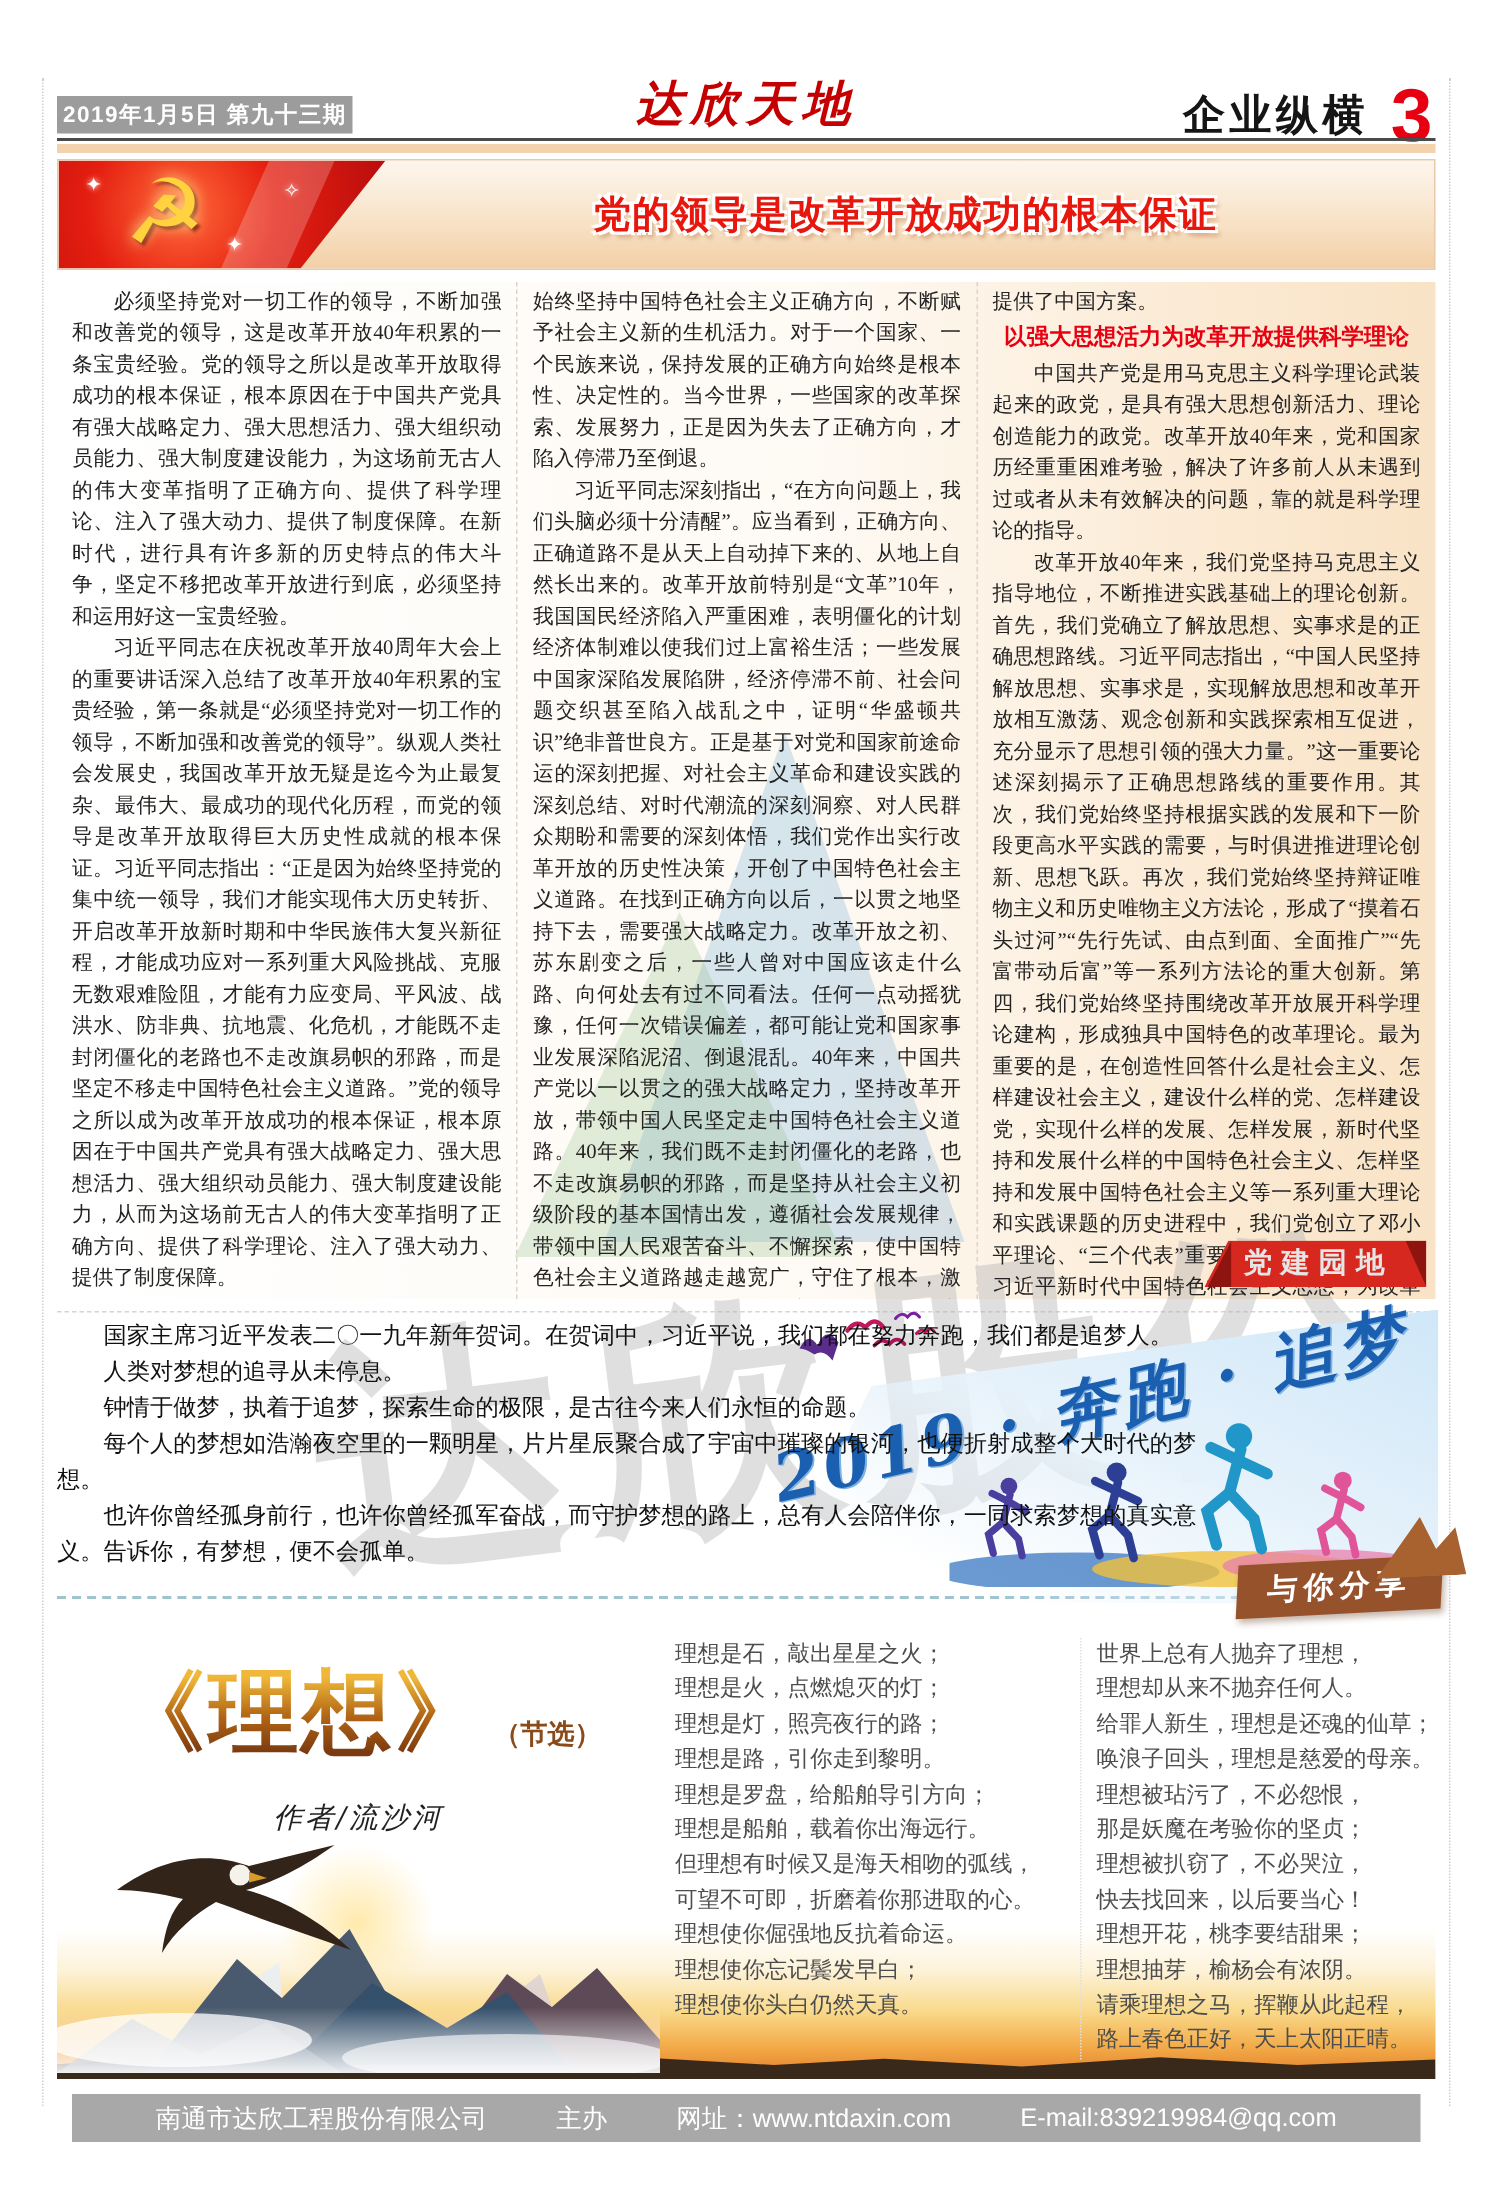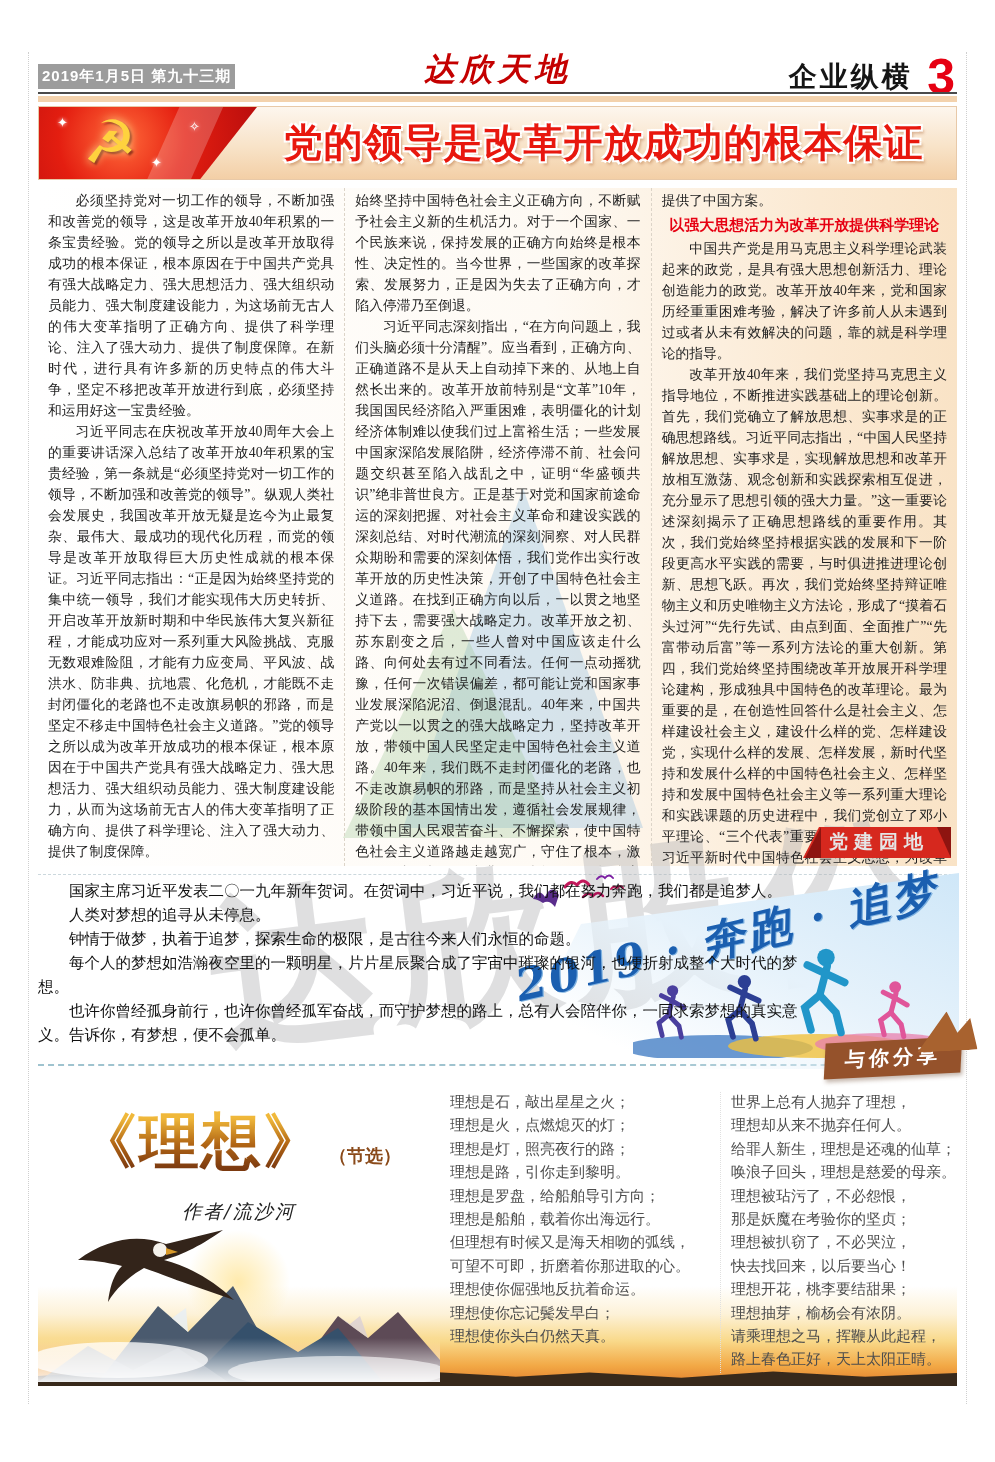--- a/index.html
+++ b/index.html
@@ -29,21 +29,21 @@
           background:radial-gradient(circle at 38% 45%, #ff6a3a 0%, #e41e10 45%, #b80d0d 100%);
           clip-path:polygon(0 0,100% 0,74% 100%,0 100%);overflow:hidden;}
   .emblem::after{content:"";position:absolute;left:120px;top:-20px;width:40px;height:140px;
           background:rgba(255,255,255,.22);transform:rotate(24deg);}
   .emblem-glyph{position:absolute;left:44px;top:-2px;font-size:60px;line-height:74px;
           color:#ffd23e;font-family:"DejaVu Sans",sans-serif;
           text-shadow:0 0 10px #fff59a,2px 2px 2px #7a0a00;}
   .sparkle{position:absolute;color:#fff;font-size:13px;text-shadow:0 0 4px #fff;}
   .sp1{left:18px;top:8px;} .sp2{left:112px;top:48px;} .sp3{left:150px;top:12px;}
   .headline{position:absolute;left:218px;right:6px;top:50%;transform:translateY(-50%);
-          margin:0;text-align:center;font-size:39px;font-weight:900;color:#e8170e;
+          margin:0;text-align:center;font-size:25px;font-weight:900;color:#e8170e;
           letter-spacing:1px;white-space:nowrap;
           text-shadow:-2px -2px 0 #fff,2px -2px 0 #fff,-2px 2px 0 #fff,2px 2px 0 #fff,3px 4px 3px rgba(150,60,0,.35);}
 
   
   .article{position:absolute;left:38px;right:38px;top:188px;height:678px;display:flex;
            background:linear-gradient(90deg,#ffffff 0%,#fefaf4 55%,#fbe9d2 85%,#f9e3c6 100%);}
   .logo-watermark{position:absolute;left:345px;top:300px;width:300px;height:360px;z-index:1;}
   .logo-watermark::before{content:"";position:absolute;left:20px;top:0;width:240px;height:340px;
            background:rgba(140,185,220,.35);clip-path:polygon(50% 0,0 100%,100% 100%);}
   .logo-watermark::after{content:"";position:absolute;left:-40px;top:120px;width:220px;height:230px;
@@ -283,13 +283,19 @@
         <p>那是妖魔在考验你的坚贞；</p>
         <p>理想被扒窃了，不必哭泣，</p>
         <p>快去找回来，以后要当心！</p>
         <p>理想开花，桃李要结甜果；</p>
         <p>理想抽芽，榆杨会有浓阴。</p>
         <p>请乘理想之马，挥鞭从此起程，</p>
         <p>路上春色正好，天上太阳正晴。</p>
       </div>
   </section>
 
+  <footer class="footer-bar">
+    <span>南通市达欣工程股份有限公司</span>
+    <span>主办</span>
+    <span>网址：www.ntdaxin.com</span>
+    <span>E-mail:839219984@qq.com</span>
+  </footer>
 </div>
 
 </body></html>

